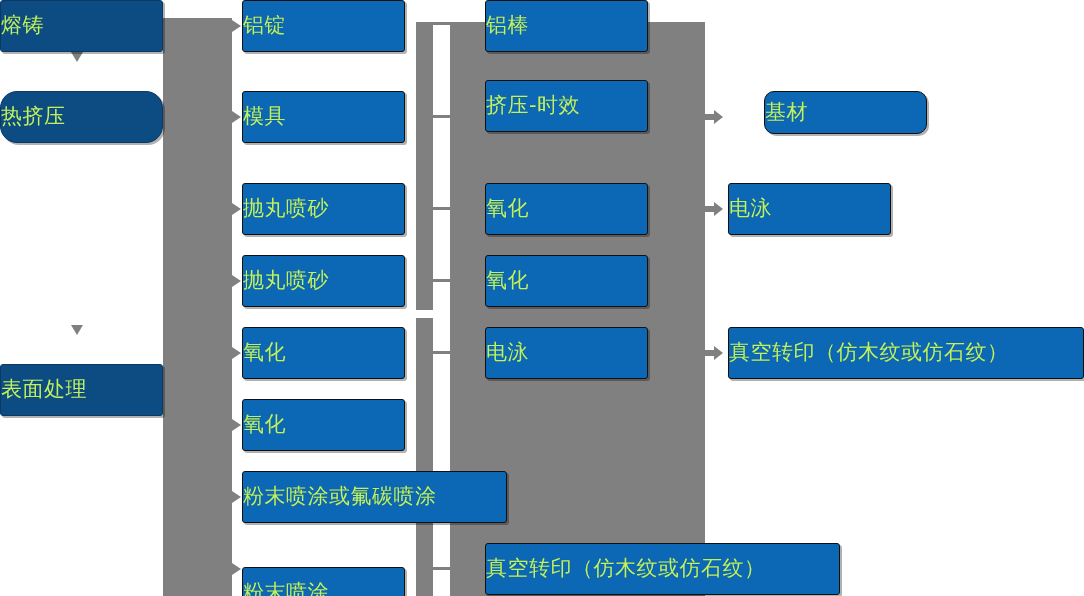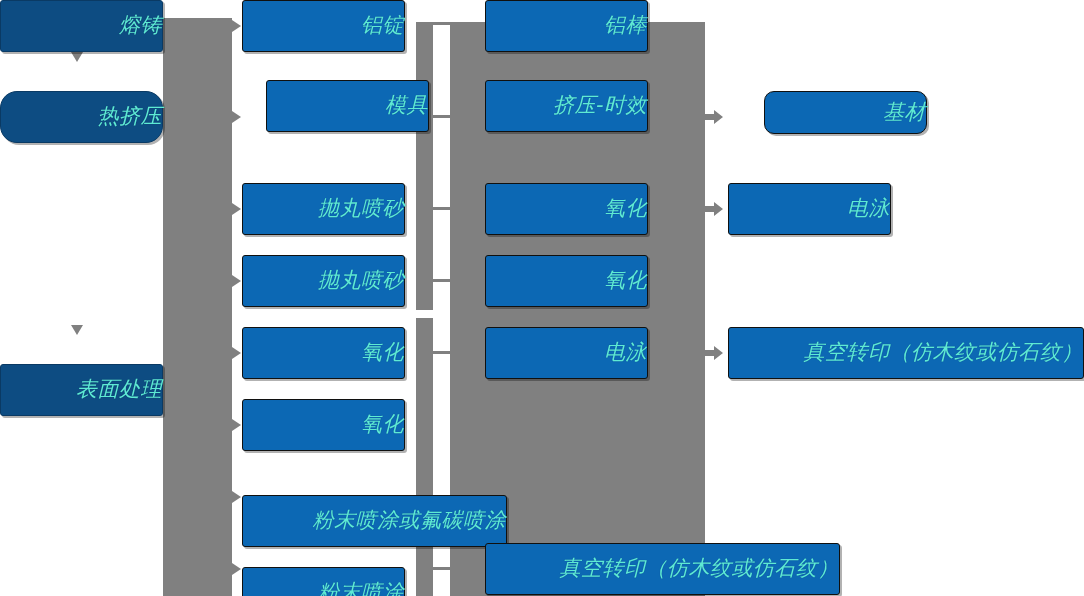--- a/index.html
+++ b/index.html
@@ -23,40 +23,38 @@
     left: 0;
     top: 0;
     width: 1084px;
     height: 596px;
   }
   .node {
     position: absolute;
     box-sizing: border-box;
     display: flex;
     align-items: center;
-    justify-content: flex-end;
-    color: #5eead4;
+    justify-content: flex-start;
+    color: #bef264;
     font-size: 21px;
     line-height: 1.1;
     letter-spacing: 0.5px;
     white-space: nowrap;
     border-radius: 3px;
     border: 1px solid #16120f;
     box-shadow: 2px 2px 0 rgba(0,0,0,0.30);
     text-shadow: 0 0 1px rgba(0,0,0,0.25);
-    font-style: italic;
   }
   .node.stage {
     background: #0d4c82;
     border-color: #0a3a64;
   }
   .node.step {
     background: #0c68b4;
     border-color: #10100f;
-    padding-left: 9px;
   }
   .node.out {
     background: #0c68b4;
     border-color: #10100f;
   }
 </style>
 </head>
 <body>
 
 <div id="canvas">
@@ -117,36 +115,36 @@
   <div class="node stage" style="left:0px; top:91px; width:163px; height:52px;border-radius:17px;">
     <span>热挤压</span>
   </div>
   <div class="node stage" style="left:0px; top:364px; width:163px; height:52px;">
     <span>表面处理</span>
   </div>
 
   <div class="node step" style="left:242px; top:0px; width:163px; height:52px;">
     <span>铝锭</span>
   </div>
-  <div class="node step" style="left:242px; top:80px; width:163px; height:52px;margin-left:24px;">
+  <div class="node step" style="left:242px; top:91px; width:163px; height:52px;">
     <span>模具</span>
   </div>
   <div class="node step" style="left:242px; top:183px; width:163px; height:52px;">
     <span>抛丸喷砂</span>
   </div>
   <div class="node step" style="left:242px; top:255px; width:163px; height:52px;">
     <span>抛丸喷砂</span>
   </div>
   <div class="node step" style="left:242px; top:327px; width:163px; height:52px;">
     <span>氧化</span>
   </div>
   <div class="node step" style="left:242px; top:399px; width:163px; height:52px;">
     <span>氧化</span>
   </div>
-  <div class="node step" style="left:242px; top:471px; width:265px; height:52px;margin-top:24px;">
+  <div class="node step" style="left:242px; top:471px; width:265px; height:52px;">
     <span>粉末喷涂或氟碳喷涂</span>
   </div>
   <div class="node step" style="left:242px; top:567px; width:163px; height:52px;">
     <span>粉末喷涂</span>
   </div>
 
   <div class="node step" style="left:485px; top:0px; width:163px; height:52px;">
     <span>铝棒</span>
   </div>
   <div class="node step" style="left:485px; top:80px; width:163px; height:52px;">

